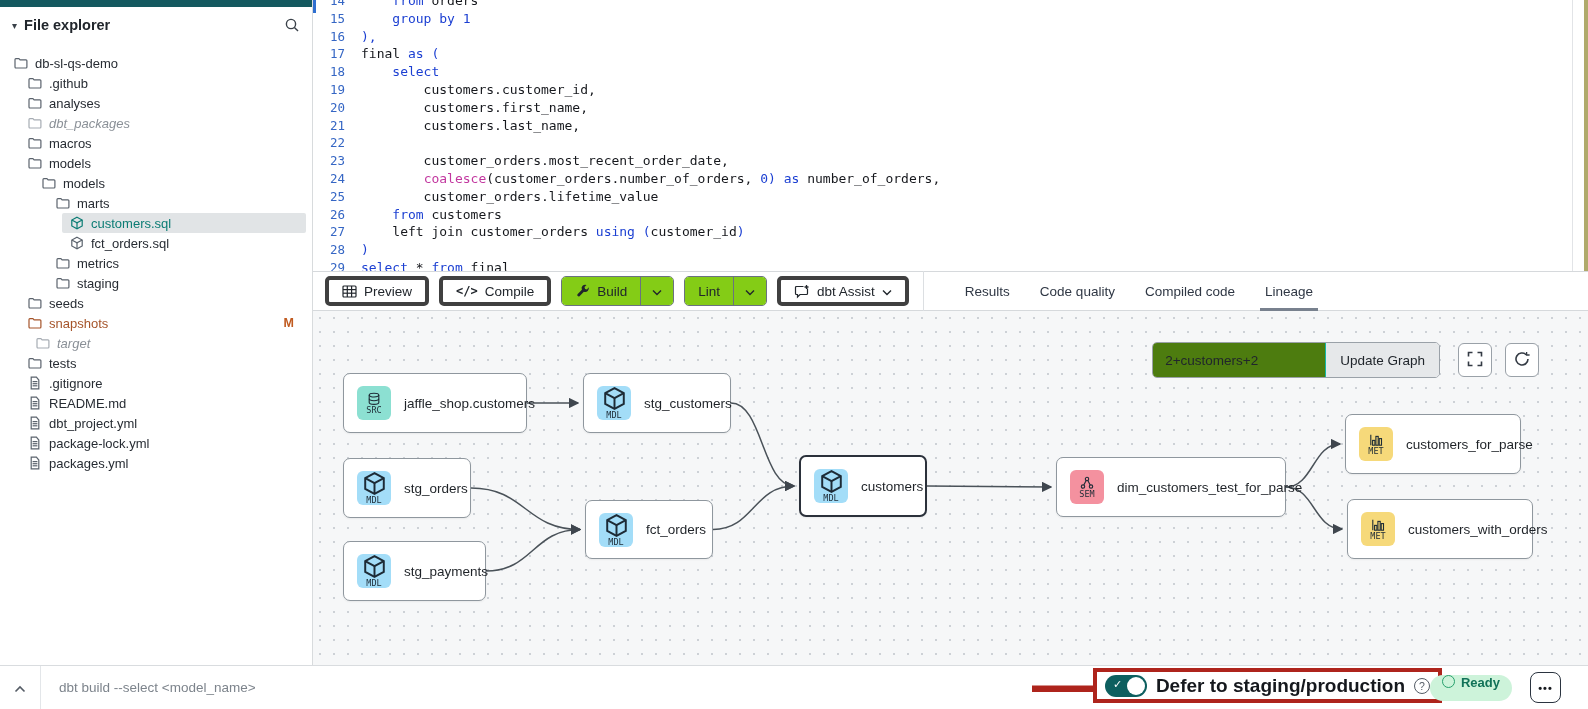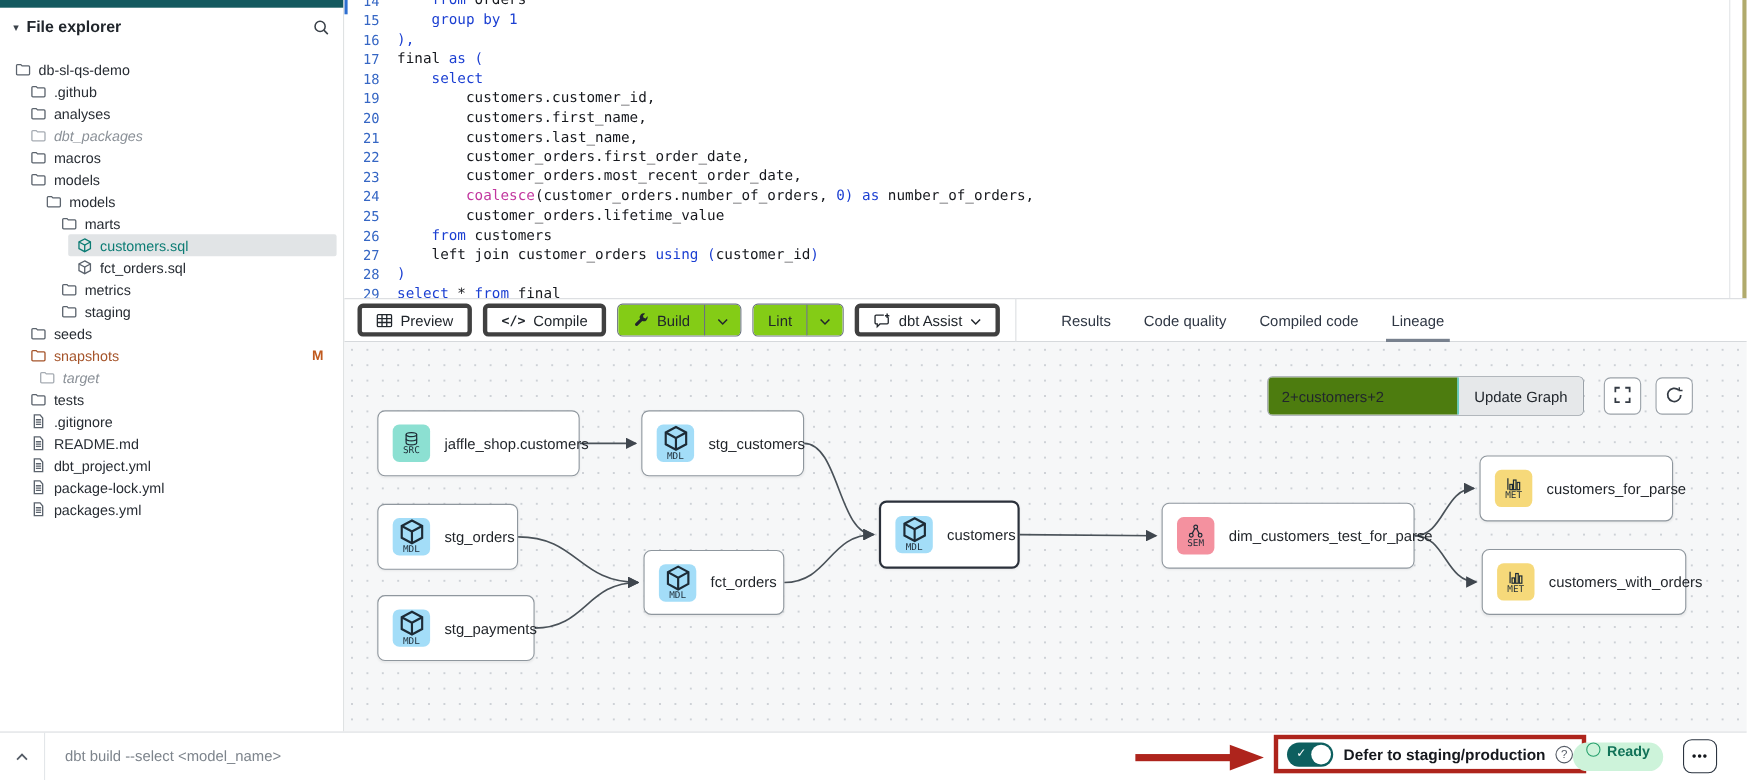--- a/index.html
+++ b/index.html
@@ -115,21 +115,21 @@
     width:700px; font-family:inherit; background:transparent; }
   .cmd-input::placeholder { color:#7d848c; }
   .annot-arrow { position:absolute; right:438px; top:10px; }
   .annot-box { position:absolute; right:146px; top:2px; height:35px; border:4px solid #ae241c;
     display:flex; align-items:center; gap:9px; padding:0 8px; background:#fff; }
   .toggle { width:42px; height:22px; border-radius:11px; background:#0d5f5f; position:relative;
     cursor:pointer; flex:none; }
   .toggle .check { position:absolute; left:8px; top:3px; color:#fff; font-size:11px; }
   .toggle .knob { position:absolute; right:2px; top:2px; width:18px; height:18px;
     border-radius:50%; background:#fff; }
-  .defer-label { font-weight:bold; font-size:14px; color:#15181d; white-space:nowrap; }
+  .defer-label { font-weight:bold; font-size:19px; color:#15181d; white-space:nowrap; }
   .help-circle { width:16px; height:16px; border:1px solid #555c66; border-radius:50%;
     color:#555c66; font-size:10.5px; display:flex; align-items:center; justify-content:center; }
   .ready-pill { position:absolute; right:76px; top:9px; height:26px; background:#cdf3da;
     border-radius:13px; display:flex; align-items:flex-start; gap:6px; padding:0 12px; }
   .ready-ring { width:13px; height:13px; border:1.8px solid #27a06d; border-radius:50%; }
   .ready-text { color:#117258; font-size:13px; font-weight:bold; }
   .more-btn { position:absolute; right:27px; top:6px; width:31px; height:31px;
     border:1.5px solid #2b3440; border-radius:8px; background:#fff; display:flex;
     align-items:center; justify-content:center; cursor:pointer; font-size:11px;
     letter-spacing:1px; color:#15181d; font-weight:bold; }
@@ -421,21 +421,20 @@
             <div class="ed-line">
               <span class="ed-num">20</span>
               <span class="ed-code"><span>        customers.first_name,</span></span>
             </div>
             <div class="ed-line">
               <span class="ed-num">21</span>
               <span class="ed-code"><span>        customers.last_name,</span></span>
             </div>
             <div class="ed-line">
               <span class="ed-num">22</span>
-              <span class="ed-code"><span>        customer_orders.first_order_date,</span></span>
             </div>
             <div class="ed-line">
               <span class="ed-num">23</span>
               <span class="ed-code"><span>        customer_orders.most_recent_order_date,</span></span>
             </div>
             <div class="ed-line">
               <span class="ed-num">24</span>
               <span class="ed-code"><span>        </span><span class="fn">coalesce</span><span>(customer_orders.number_of_orders, </span><span class="num">0</span><span class="br">)</span><span> </span><span class="kw">as</span><span> number_of_orders,</span></span>
             </div>
             <div class="ed-line">

